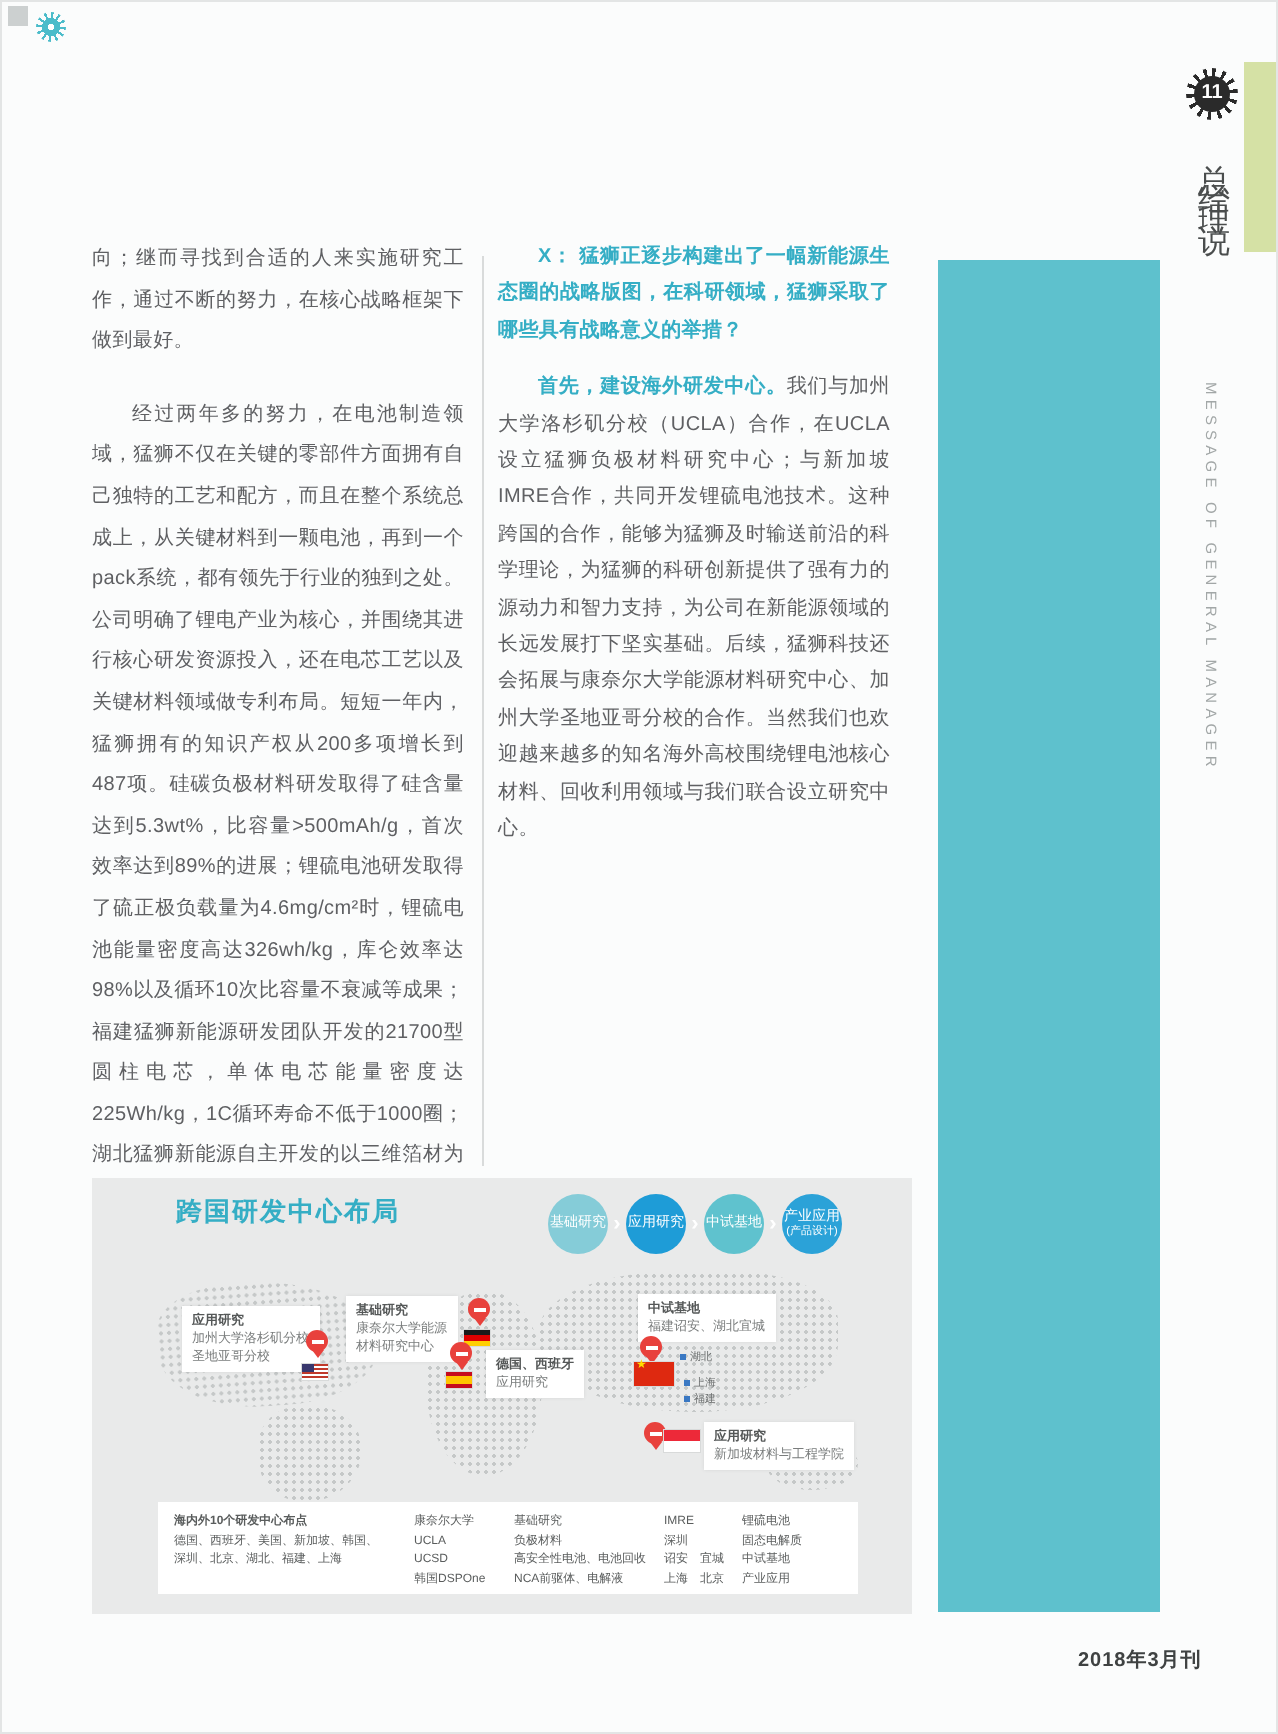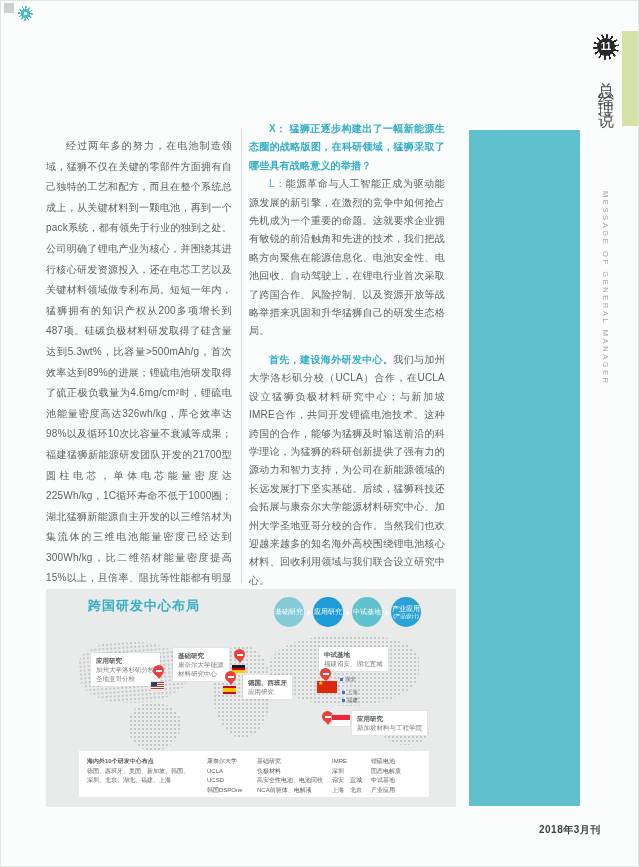--- a/index.html
+++ b/index.html
@@ -111,28 +111,28 @@
 
   <div class="green-bar"></div>
   <div class="badge">
     <div class="rays"></div>
     <div class="core">11</div>
   </div>
   <div class="vtitle-cn">总经理说</div>
   <div class="vtitle-en">MESSAGE OF GENERAL MANAGER</div>
 
   <div class="col" id="left-col">
+    <p class="p1">向；继而寻找到合适的人来实施研究工作，通过不断的努力，在核心战略框架下做到最好。</p>
     <p class="p2">经过两年多的努力，在电池制造领域，猛狮不仅在关键的零部件方面拥有自己独特的工艺和配方，而且在整个系统总成上，从关键材料到一颗电池，再到一个pack系统，都有领先于行业的独到之处。公司明确了锂电产业为核心，并围绕其进行核心研发资源投入，还在电芯工艺以及关键材料领域做专利布局。短短一年内，猛狮拥有的知识产权从200多项增长到487项。硅碳负极材料研发取得了硅含量达到5.3wt%，比容量&gt;500mAh/g，首次效率达到89%的进展；锂硫电池研发取得了硫正极负载量为4.6mg/cm²时，锂硫电池能量密度高达326wh/kg，库仑效率达98%以及循环10次比容量不衰减等成果；福建猛狮新能源研发团队开发的21700型圆柱电芯，单体电芯能量密度达225Wh/kg，1C循环寿命不低于1000圈；湖北猛狮新能源自主开发的以三维箔材为集流体的三维电池能量密度已经达到300Wh/kg，比二维箔材能量密度提高15%以上，且倍率、阻抗等性能都有明显优势。</p>
   </div>
 
   <div class="divider"></div>
 
   <div class="col" id="right-col">
     <p class="question">X： 猛狮正逐步构建出了一幅新能源生态圈的战略版图，在科研领域，猛狮采取了哪些具有战略意义的举措？</p>
-    <p class="pa1"><span class="answer-prefix">L：</span><span>能源革命与人工智能正成为驱动能源发展的新引擎，在激烈的竞争中如何抢占先机成为一个重要的命题。这就要求企业拥有敏锐的前沿触角和先进的技术，我们把战略方向聚焦在能源信息化、电池安全性、电池回收、自动驾驶上，在锂电行业首次采取了跨国合作、风险控制、以及资源开放等战略举措来巩固和升华猛狮自己的研发生态格局。</span></p>
     <p class="pa2"><span class="teal-lead">首先，建设海外研发中心。</span><span>我们与加州大学洛杉矶分校（UCLA）合作，在UCLA设立猛狮负极材料研究中心；与新加坡IMRE合作，共同开发锂硫电池技术。这种跨国的合作，能够为猛狮及时输送前沿的科学理论，为猛狮的科研创新提供了强有力的源动力和智力支持，为公司在新能源领域的长远发展打下坚实基础。后续，猛狮科技还会拓展与康奈尔大学能源材料研究中心、加州大学圣地亚哥分校的合作。当然我们也欢迎越来越多的知名海外高校围绕锂电池核心材料、回收利用领域与我们联合设立研究中心。</span></p>
   </div>
 
   <div class="teal-block"></div>
 
   <div id="map-panel">
     <div class="map-title">跨国研发中心布局</div>
 
     <div class="steps">
       <div class="step step1">

